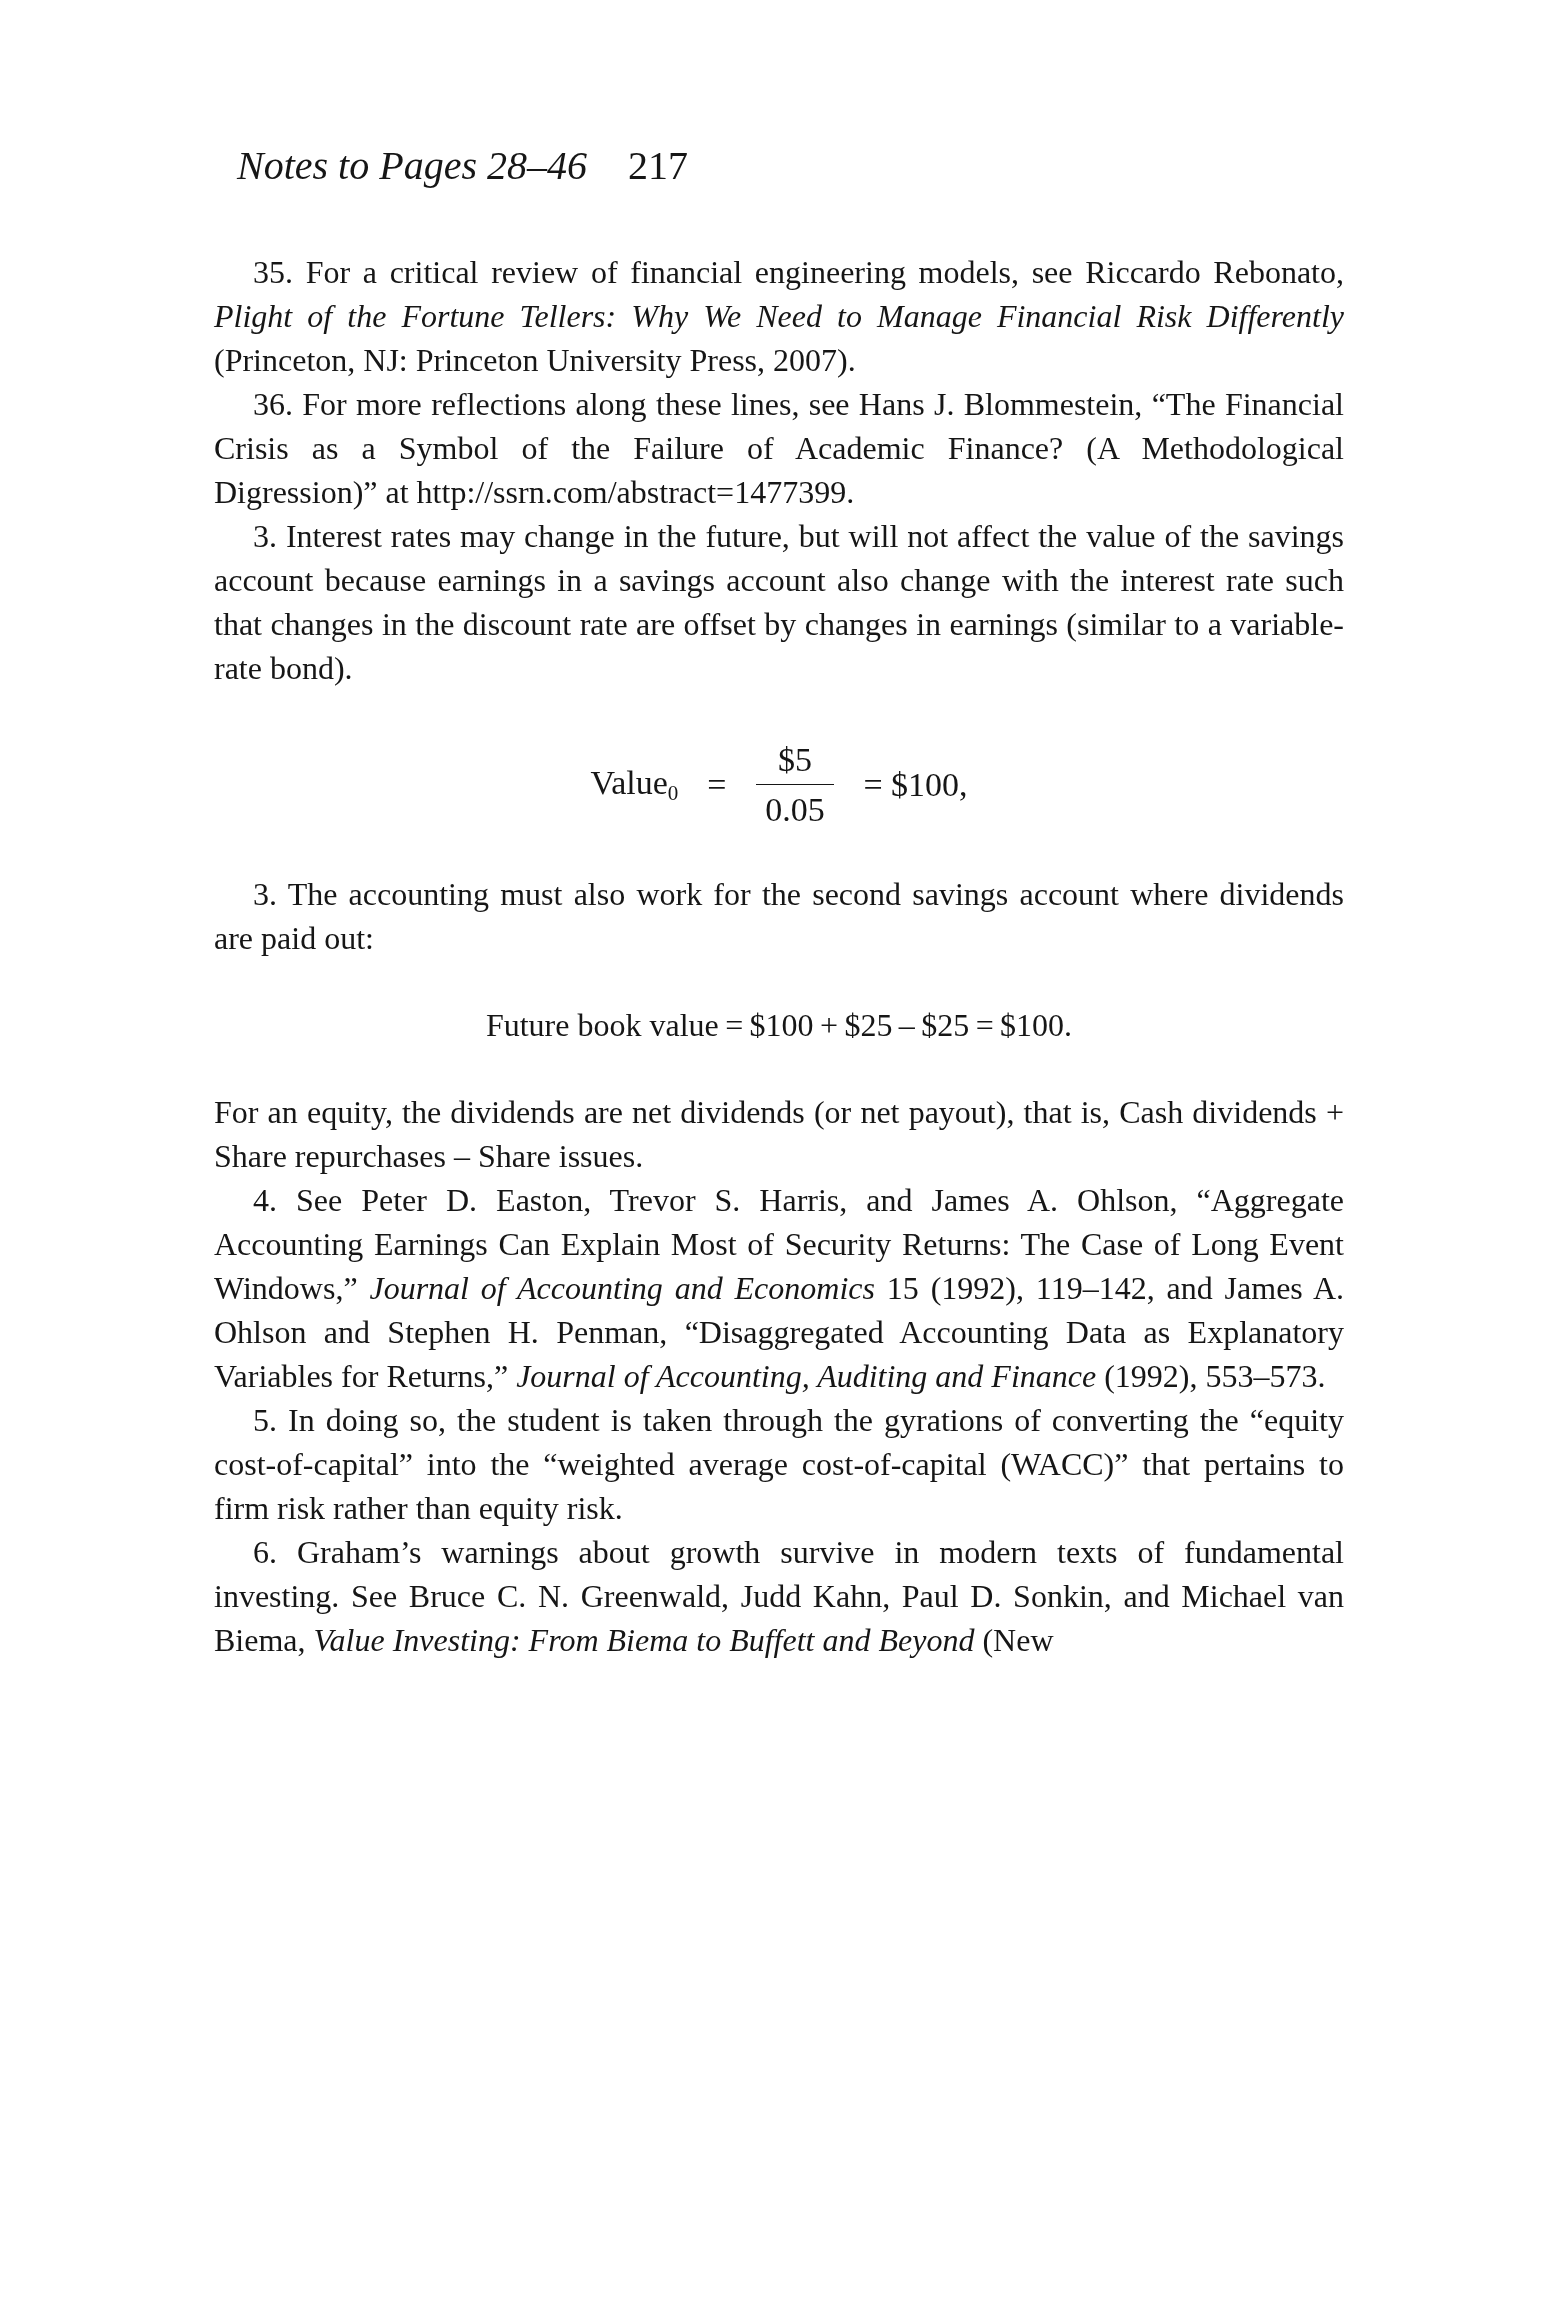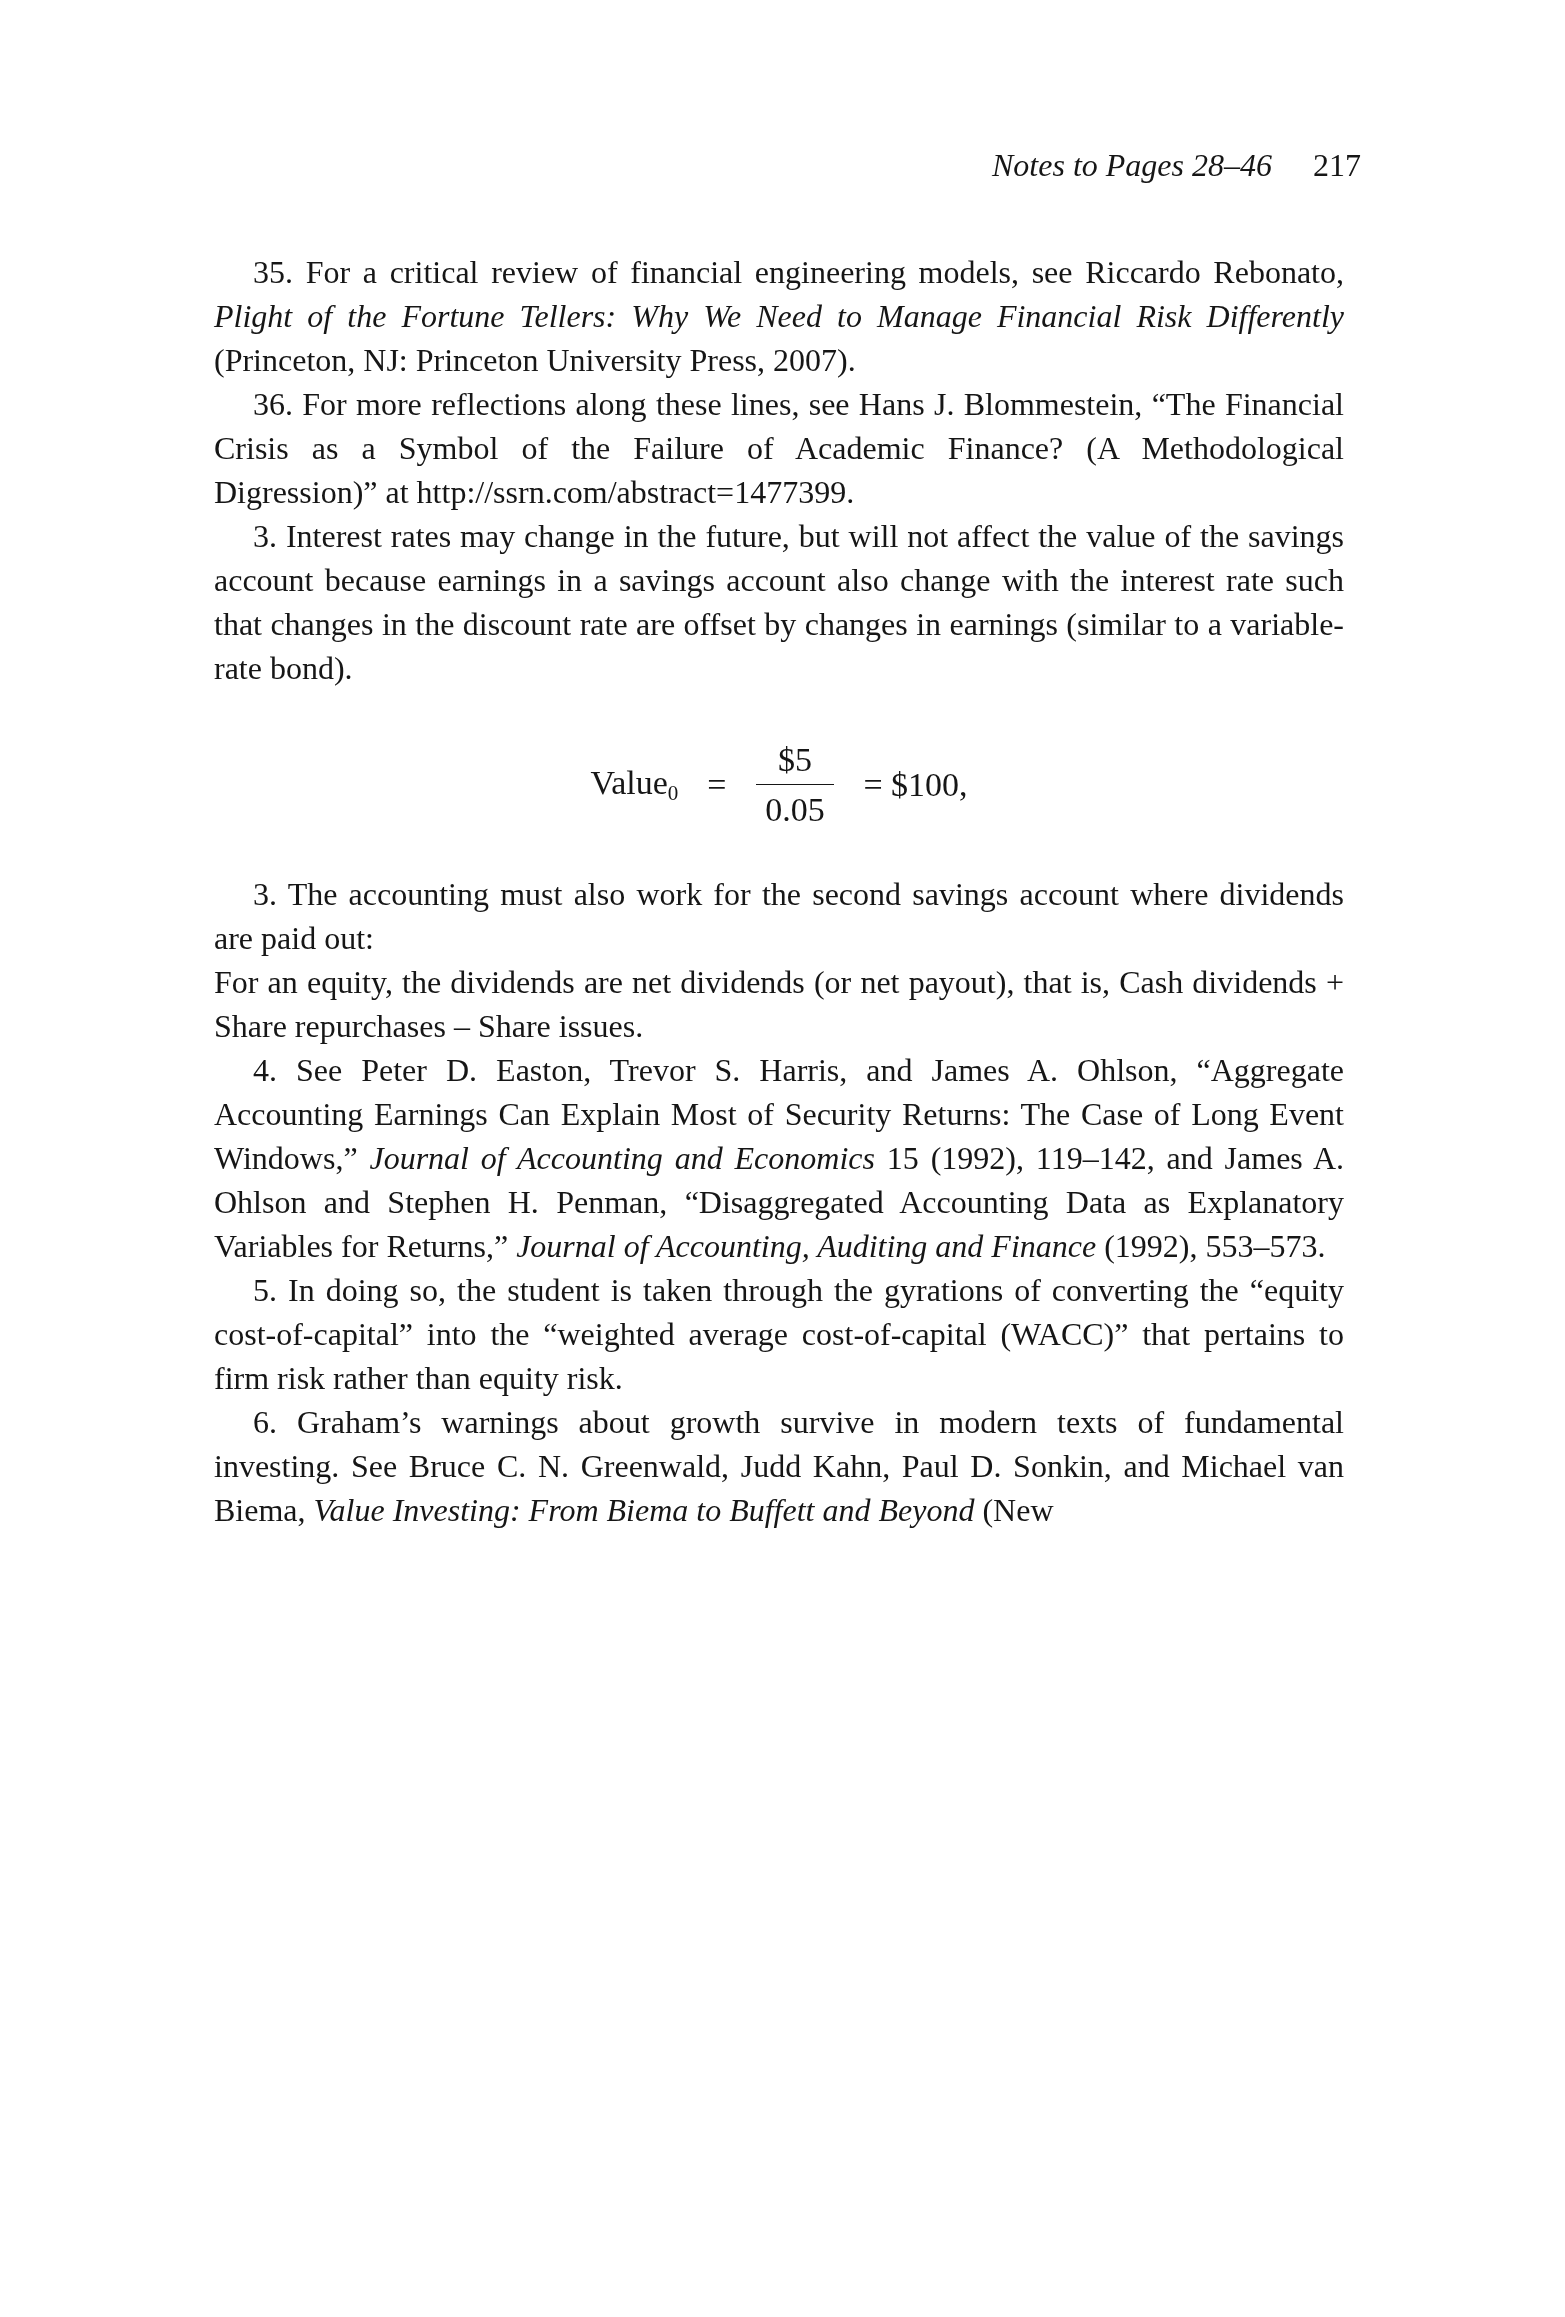--- a/index.html
+++ b/index.html
@@ -12,24 +12,24 @@
     width: 1565px;
     height: 2317px;
     background: #ffffff;
     color: #161616;
     font-family: "Liberation Serif", serif;
     overflow: hidden;
   }
   .running-head {
     position: absolute;
     top: 146px;
-    left: 231px;
+    left: 237px;
     width: 1130px;
-    text-align: right;
-    font-size: 32px;
+    text-align: left;
+    font-size: 40px;
     line-height: 39px;
     white-space: nowrap;
   }
   .rh-title {
     font-style: italic;
   }
   .rh-page {
     font-style: normal;
     margin-left: 41px;
   }
@@ -108,19 +108,20 @@
       <div class="formula">
         <span class="f-lhs">Value<span class="f-sub">0</span></span>
         <span class="f-eq">=</span>
         <span class="frac">
           <span class="num">$5</span>
           <span class="den">0.05</span>
         </span>
         <span class="f-rhs">= $100,</span>
       </div>
       <p class="para indent"><span>3. The accounting must also work for the second savings account where dividends are paid out:</span></p>
+      <div class="equation">Future book value = $100 + $25 – $25 = $100.</div>
       <p class="para"><span>For an equity, the dividends are net dividends (or net payout), that is, Cash dividends + Share repurchases – Share issues.</span></p>
       <p class="para indent"><span>4. See Peter D. Easton, Trevor S. Harris, and James A. Ohlson, “Aggregate Accounting Earnings Can Explain Most of Security Returns: The Case of Long Event Windows,” </span><span class="it">Journal of Accounting and Economics</span><span> 15 (1992), 119–142, and James A. Ohlson and Stephen H. Penman, “Disaggregated Accounting Data as Explanatory Variables for Returns,” </span><span class="it">Journal of Accounting, Auditing and Finance</span><span> (1992), 553–573.</span></p>
       <p class="para indent"><span>5. In doing so, the student is taken through the gyrations of converting the “equity cost-of-capital” into the “weighted average cost-of-capital (WACC)” that pertains to firm risk rather than equity risk.</span></p>
       <p class="para indent"><span>6. Graham’s warnings about growth survive in modern texts of fundamental investing. See Bruce C. N. Greenwald, Judd Kahn, Paul D. Sonkin, and Michael van Biema, </span><span class="it">Value Investing: From Biema to Buffett and Beyond</span><span> (New</span></p>
     </div>
 </div>
 
 
 </body></html>

